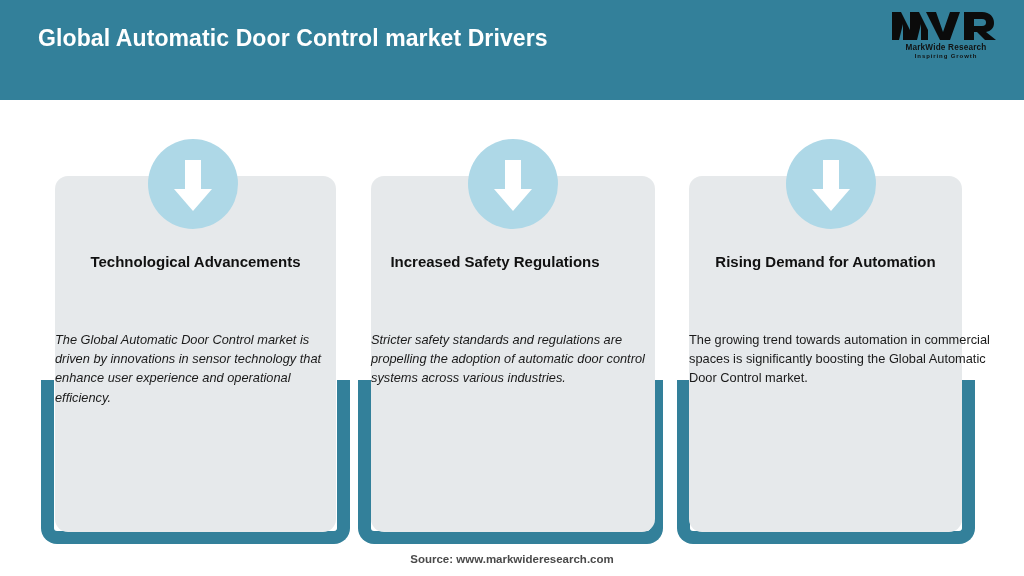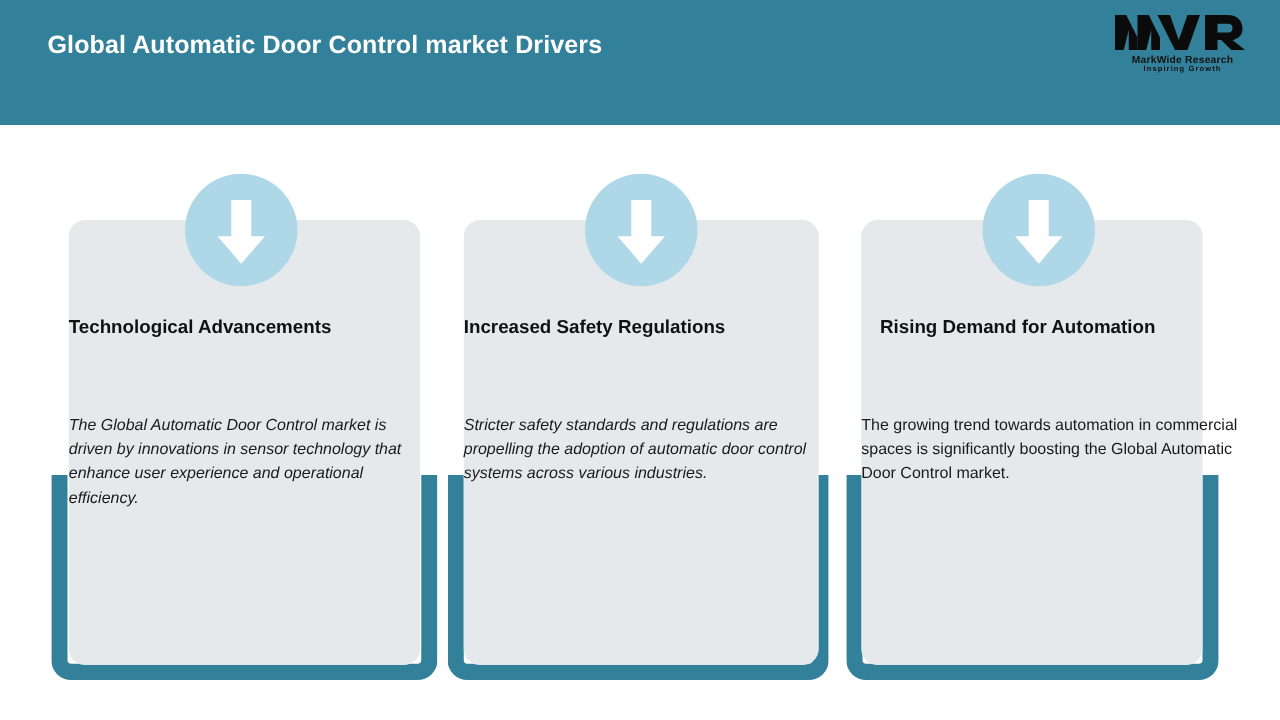--- a/index.html
+++ b/index.html
@@ -25,21 +25,21 @@
     left: 0;
     top: 0;
     width: 1024px;
     height: 100px;
     background: #33809a;
   }
   .header-title {
     position: absolute;
     left: 38px;
     top: 25px;
-    font-size: 20px;
+    font-size: 23px;
     font-weight: bold;
     color: #ffffff;
     letter-spacing: 0.1px;
     white-space: nowrap;
   }
 
   
   .logo {
     position: absolute;
     right: 18px;
@@ -85,20 +85,21 @@
   }
   .card {
     position: absolute;
     background: #e6e9eb;
     border-radius: 13px;
   }
   .card-title {
     position: absolute;
     left: 10px;
     right: 10px;
+    text-align: center;
     font-size: 15px;
     font-weight: bold;
     color: #111111;
     line-height: 1.35;
   }
   .card-body {
     position: absolute;
     left: 22px;
     right: 18px;
     text-align: left;
@@ -190,14 +191,15 @@
     <div class="card" style="left:689px; top:176px; width:273px; height:356px;"></div>
     <div class="arrow-badge" style="left:786px; top:139px;">
       <svg width="90" height="90" viewBox="0 0 90 90">
         <polygon points="37,21 53,21 53,50 64,50 45,72 26,50 37,50" fill="#ffffff"></polygon>
       </svg>
     </div>
     <div class="card-title" style="left:704px; width:243px; top:252px;">Rising Demand for Automation</div>
     <div class="card-body" style="left:689px; width:312px; top:330px;">The growing trend towards automation in commercial spaces is significantly boosting the Global Automatic Door Control market.</div>
   </div>
 
+  <div class="footer-source">Source: www.markwideresearch.com</div>
 
 </div>
 
 </body></html>

